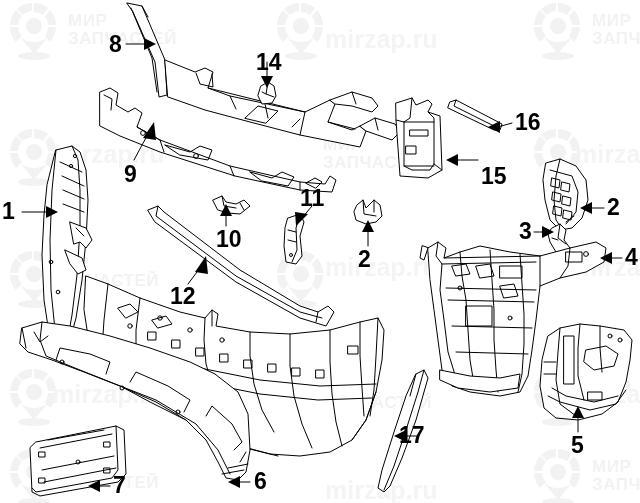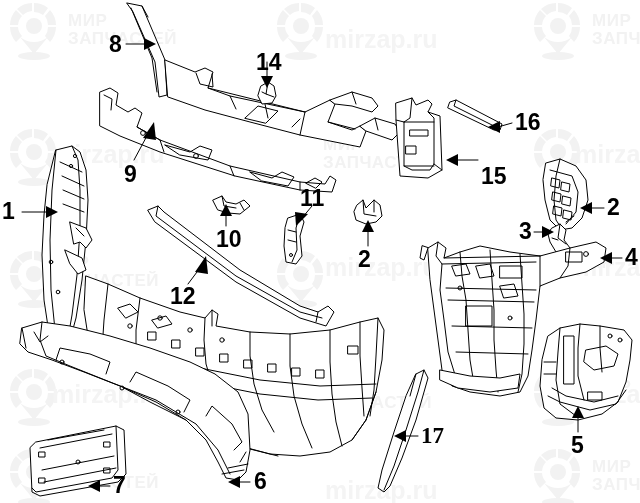--- a/index.html
+++ b/index.html
@@ -576,15 +576,15 @@
   <div class="callout" style="left:113px;top:474px;">7</div>
   <div class="callout" style="left:109px;top:33px;">8</div>
   <div class="callout" style="left:124px;top:163px;">9</div>
   <div class="callout" style="left:170px;top:285px;">12</div>
   <div class="callout" style="left:300px;top:187px;">11</div>
   <div class="callout" style="left:216px;top:228px;">10</div>
   <div class="callout" style="left:358px;top:248px;">2</div>
   <div class="callout" style="left:256px;top:39px;margin-top:12px;">14</div>
   <div class="callout" style="left:481px;top:148px;margin-top:17px;">15</div>
   <div class="callout" style="left:515px;top:111px;">16</div>
-  <div class="callout" style="left:421px;top:424px;font-family:Liberation Serif, serif;">17</div>
+  <div class="callout" style="left:399px;top:424px;">17</div>
 
 </div>
 
 </body></html>

